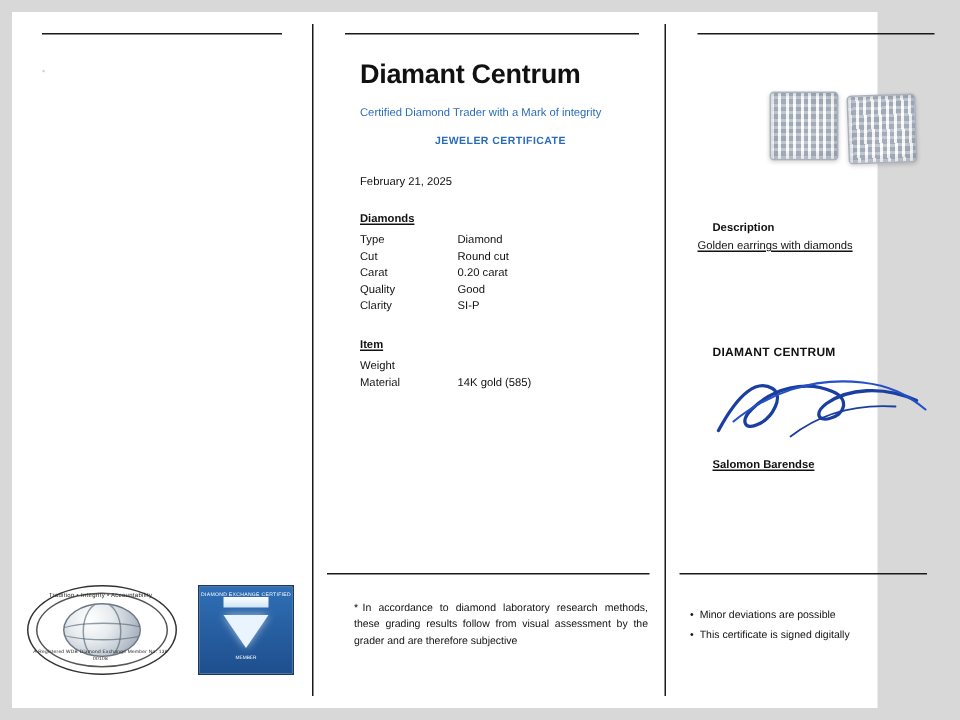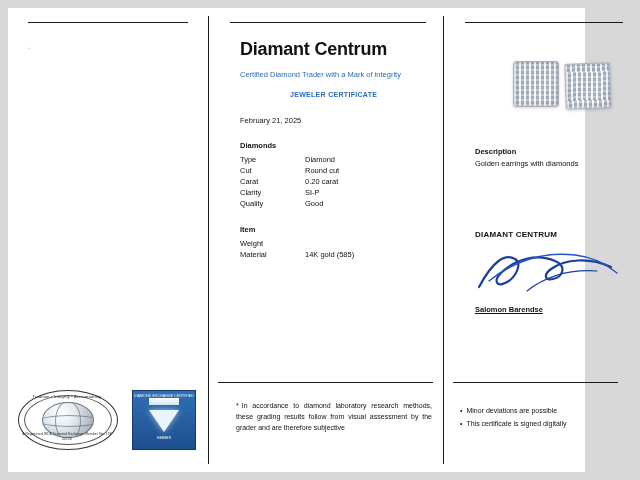--- a/index.html
+++ b/index.html
@@ -81,20 +81,21 @@
     color: #111;
   }
   .sect {
     margin: 16px 0 0 10px;
   }
   .sect-title {
     font-size: 7.5px;
     font-weight: bold;
     color: #111;
     margin-bottom: 4px;
+    text-decoration: underline;
   }
   .row {
     display: flex;
     font-size: 7.5px;
     color: #111;
     line-height: 11px;
   }
   .row .k { width: 65px; }
   .row .v { flex: 1; }
   
@@ -137,21 +138,21 @@
   .earring.b { left: 100px; top: 22px; transform: rotate(-2deg); }
   .desc-title {
     font-size: 7.5px;
     font-weight: bold;
     color: #111;
     margin: 6px 0 3px 10px;
   }
   .desc-text {
     font-size: 7.5px;
     color: #111;
-    margin-left: 10px;
+    text-decoration: underline;
   }
   .company {
     font-size: 8px;
     font-weight: bold;
     color: #111;
     margin: 62px 0 0 10px;
     letter-spacing: 0.2px;
   }
   .signature {
     position: relative;
@@ -286,26 +287,26 @@
       </div>
       <div class="row">
         <div class="k">Cut</div>
         <div class="v">Round cut</div>
       </div>
       <div class="row">
         <div class="k">Carat</div>
         <div class="v">0.20 carat</div>
       </div>
       <div class="row">
+        <div class="k">Quality</div>
+        <div class="v">Good</div>
+      </div>
+      <div class="row">
         <div class="k">Clarity</div>
         <div class="v">SI-P</div>
-      </div>
-      <div class="row">
-        <div class="k">Quality</div>
-        <div class="v">Good</div>
       </div>
     </div>
 
     <div class="sect">
       <div class="sect-title">Item</div>
       <div class="row">
         <div class="k">Weight</div>
       </div>
       <div class="row">
         <div class="k">Material</div>

